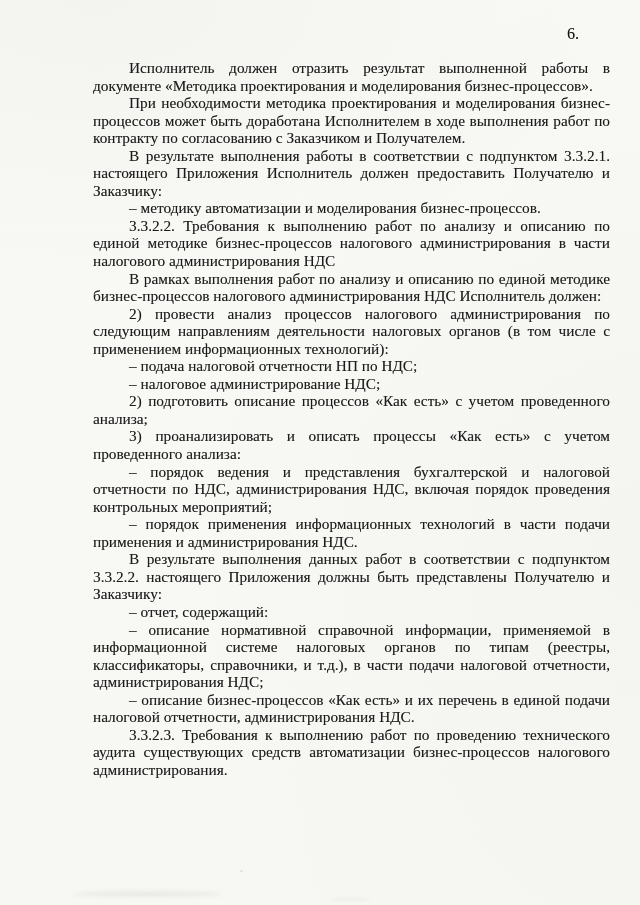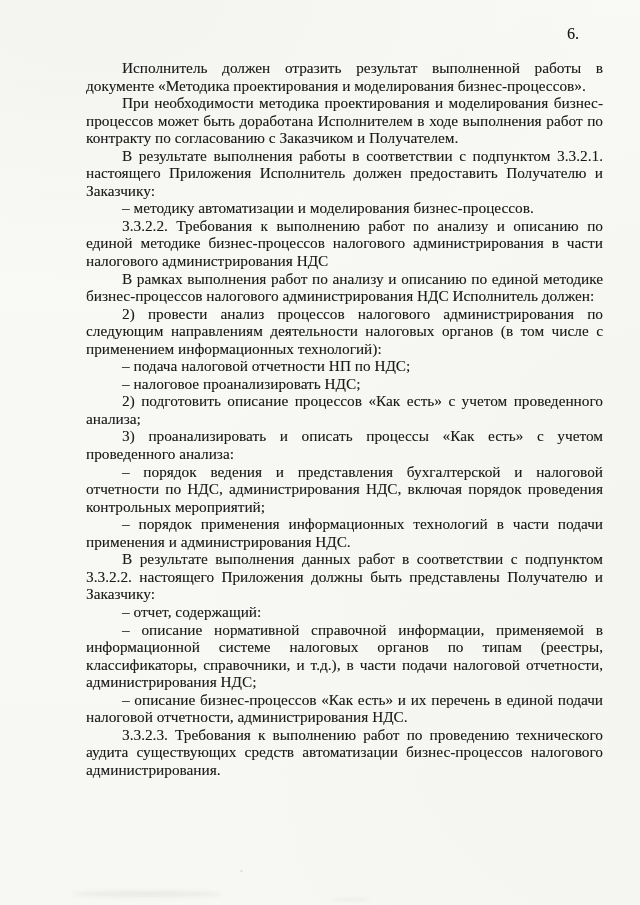--- a/index.html
+++ b/index.html
@@ -24,21 +24,21 @@
     top: 25px;
     left: 567px;
     font-size: 16px;
     line-height: 18px;
     color: #161616;
     text-shadow: 0.2px 0.2px 0.3px rgba(0,0,0,0.35);
   }
   .doc-body {
     position: absolute;
     top: 59px;
-    left: 86px;
+    left: 93px;
     width: 517px;
   }
   .doc-body p {
     margin: 0;
     padding: 0;
     font-size: 15.2px;
     line-height: 17.55px;
     text-align: justify;
     text-indent: 36px;
     letter-spacing: 0.05px;
@@ -73,21 +73,21 @@
 
 <div class="doc-body">
   <p>Исполнитель должен отразить результат выполненной работы в документе «Методика проектирования и моделирования бизнес-процессов».</p>
   <p>При необходимости методика проектирования и моделирования бизнес-процессов может быть доработана Исполнителем в ходе выполнения работ по контракту по согласованию с Заказчиком и Получателем.</p>
   <p>В результате выполнения работы в соответствии с подпунктом 3.3.2.1. настоящего Приложения Исполнитель должен предоставить Получателю и Заказчику:</p>
   <p>– методику автоматизации и моделирования бизнес-процессов.</p>
   <p>3.3.2.2. Требования к выполнению работ по анализу и описанию по единой методике бизнес-процессов налогового администрирования в части налогового администрирования НДС</p>
   <p>В рамках выполнения работ по анализу и описанию по единой методике бизнес-процессов налогового администрирования НДС Исполнитель должен:</p>
   <p>2) провести анализ процессов налогового администрирования по следующим направлениям деятельности налоговых органов (в том числе с применением информационных технологий):</p>
   <p>– подача налоговой отчетности НП по НДС;</p>
-  <p>– налоговое проанализировать НДС;</p>
+  <p>– налоговое администрирование НДС;</p>
   <p>2) подготовить описание процессов «Как есть» с учетом проведенного анализа;</p>
   <p>3) проанализировать и описать процессы «Как есть» с учетом проведенного анализа:</p>
   <p>– порядок ведения и представления бухгалтерской и налоговой отчетности по НДС, администрирования НДС, включая порядок проведения контрольных мероприятий;</p>
   <p>– порядок применения информационных технологий в части подачи применения и администрирования НДС.</p>
   <p>В результате выполнения данных работ в соответствии с подпунктом 3.3.2.2. настоящего Приложения должны быть представлены Получателю и Заказчику:</p>
   <p>– отчет, содержащий:</p>
   <p>– описание нормативной справочной информации, применяемой в информационной системе налоговых органов по типам (реестры, классификаторы, справочники, и т.д.), в части подачи налоговой отчетности, администрирования НДС;</p>
   <p>– описание бизнес-процессов «Как есть» и их перечень в единой подачи налоговой отчетности, администрирования НДС.</p>
   <p>3.3.2.3. Требования к выполнению работ по проведению технического аудита существующих средств автоматизации бизнес-процессов налогового администрирования.</p>
 </div>

